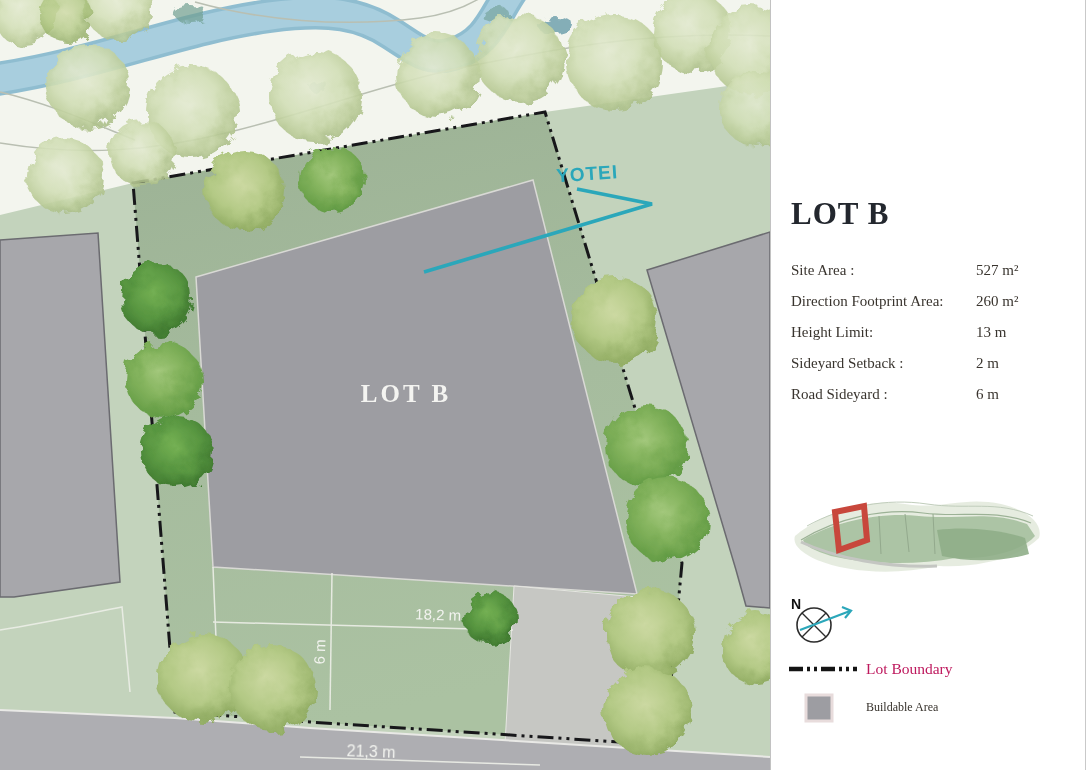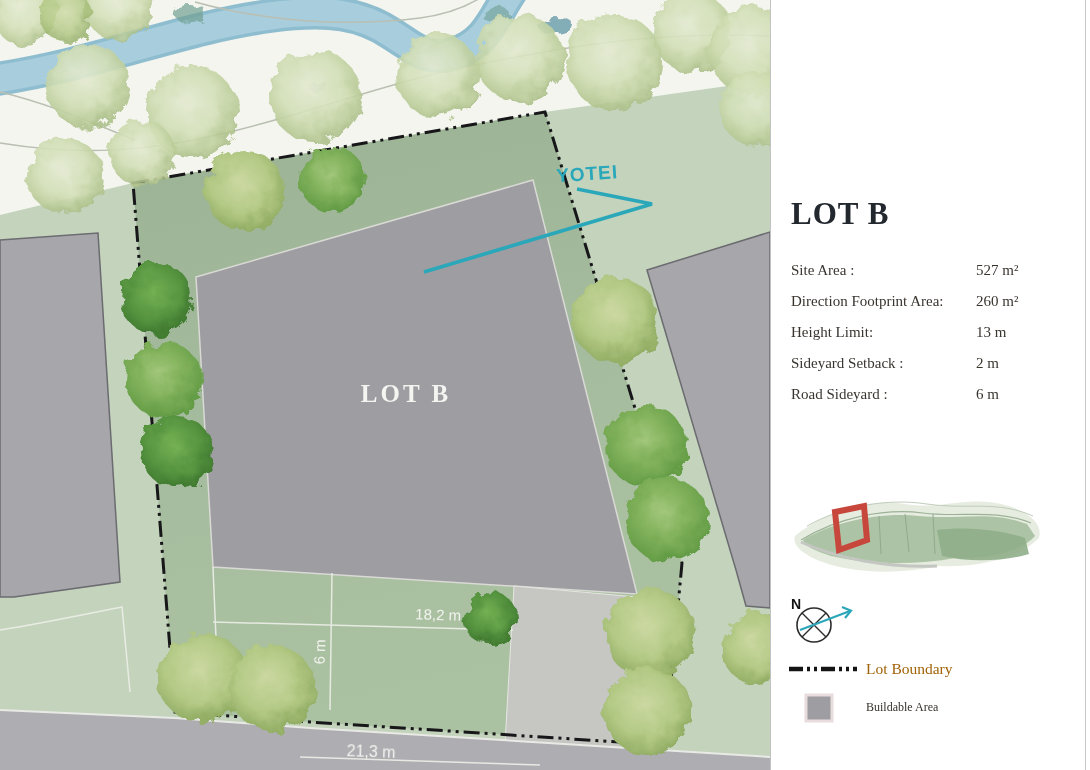--- a/index.html
+++ b/index.html
@@ -14,21 +14,21 @@
   .lot-heading{position:absolute;left:20px;top:196px;margin:0;font-size:31px;font-weight:700;
         letter-spacing:1px;color:#23272e;}
   .specs{position:absolute;left:20px;top:258px;width:280px;}
   .spec-row{position:relative;height:31px;font-size:15px;color:#39342e;text-decoration:underline;}
   .spec-label{position:absolute;left:0;top:4px;}
   .spec-value{position:absolute;left:185px;top:4px;}
   .minimap{position:absolute;left:16px;top:478px;}
   .compass{position:absolute;left:18px;top:596px;}
   .dir-text{position:absolute;left:95px;top:602px;font-size:15.5px;line-height:17px;color:#35302a;}
   .lb-sample{position:absolute;left:16px;top:660px;}
-  .lb-label{position:absolute;left:95px;top:660px;font-size:15.5px;color:#a16207;}
+  .lb-label{position:absolute;left:95px;top:660px;font-size:15.5px;color:#be185d;}
   .ba-swatch{position:absolute;left:32px;top:692px;}
   .ba-label{position:absolute;left:95px;top:700px;font-size:12px;color:#35302a;}
   svg text{user-select:none;}
 </style>
 </head>
 <body>
 
 <div class="map-wrap">
 <svg width="770" height="770" viewBox="0 0 770 770">
   <defs>

